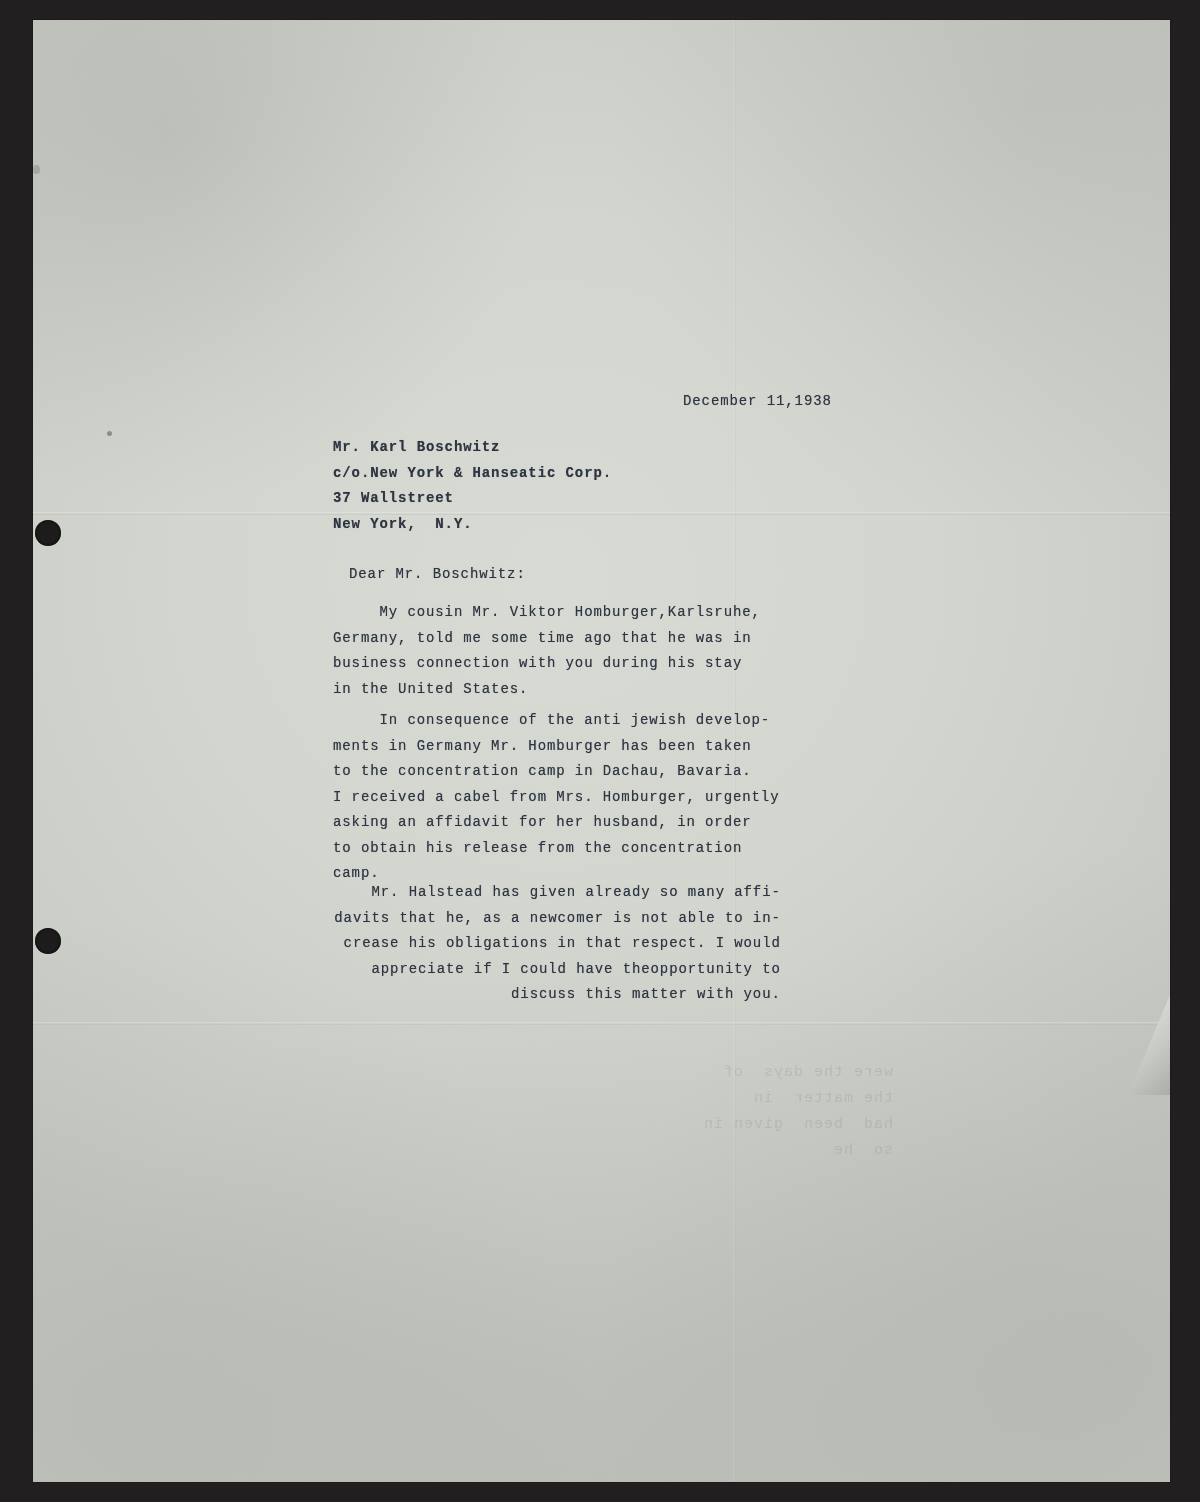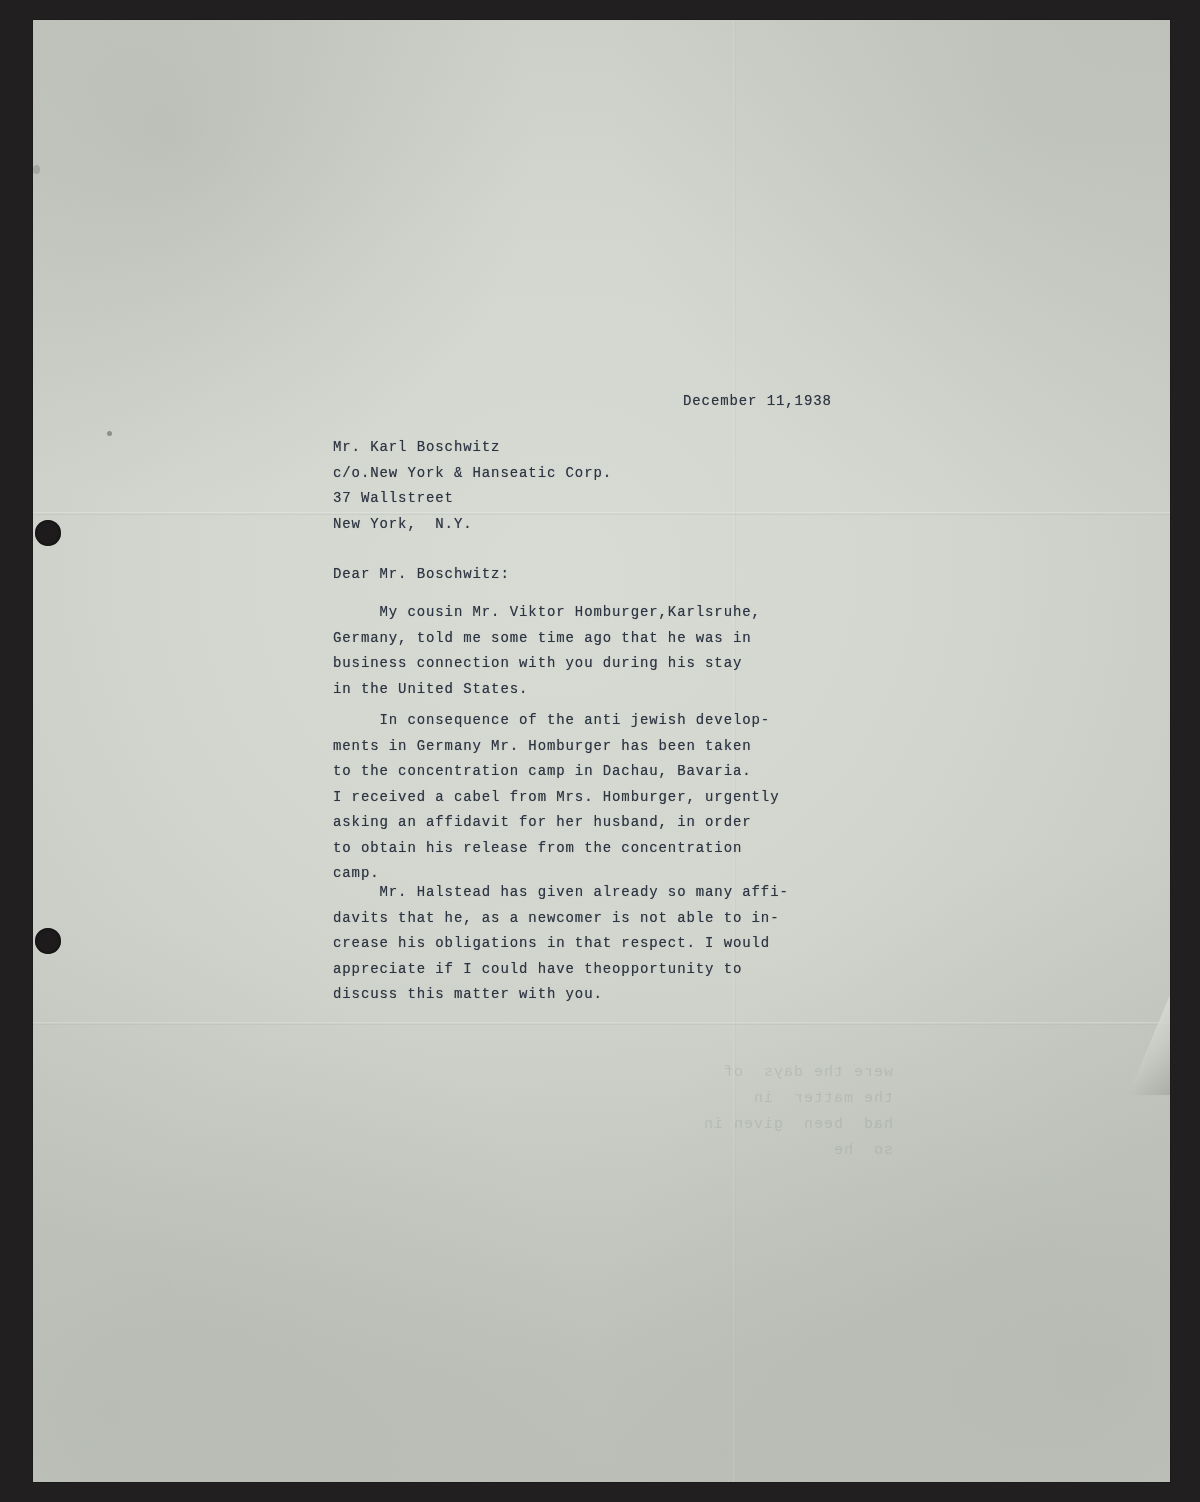--- a/index.html
+++ b/index.html
@@ -128,25 +128,25 @@
     color: #2e3542;
     font-family: "Liberation Mono", monospace;
     font-size: 14px;
     letter-spacing: 0.9px;
     line-height: 25.5px;
     white-space: pre;
     text-shadow: 0 0 0.7px rgba(46,53,66,0.55);
   }
 
   #date-line   { left: 650px; top: 369px; }
-  #address     { left: 300px; top: 415px; }
-  #salutation  { left: 300px; top: 542px; }
+  #address     { left: 300px; top: 415px; font-weight: bold; }
+  #salutation  { left: 316px; top: 542px; }
   #para1       { left: 300px; top: 580px; }
   #para2       { left: 300px; top: 688px; }
-  #para3       { left: 300px; top: 860px; }
+  #para3       { left: 292px; top: 860px; text-align: right; }
 </style>
 </head>
 <body>
 
 <div id="scan">
 
   <div id="page">
 
     <div class="crease c1"></div>
     <div class="crease c2"></div>

